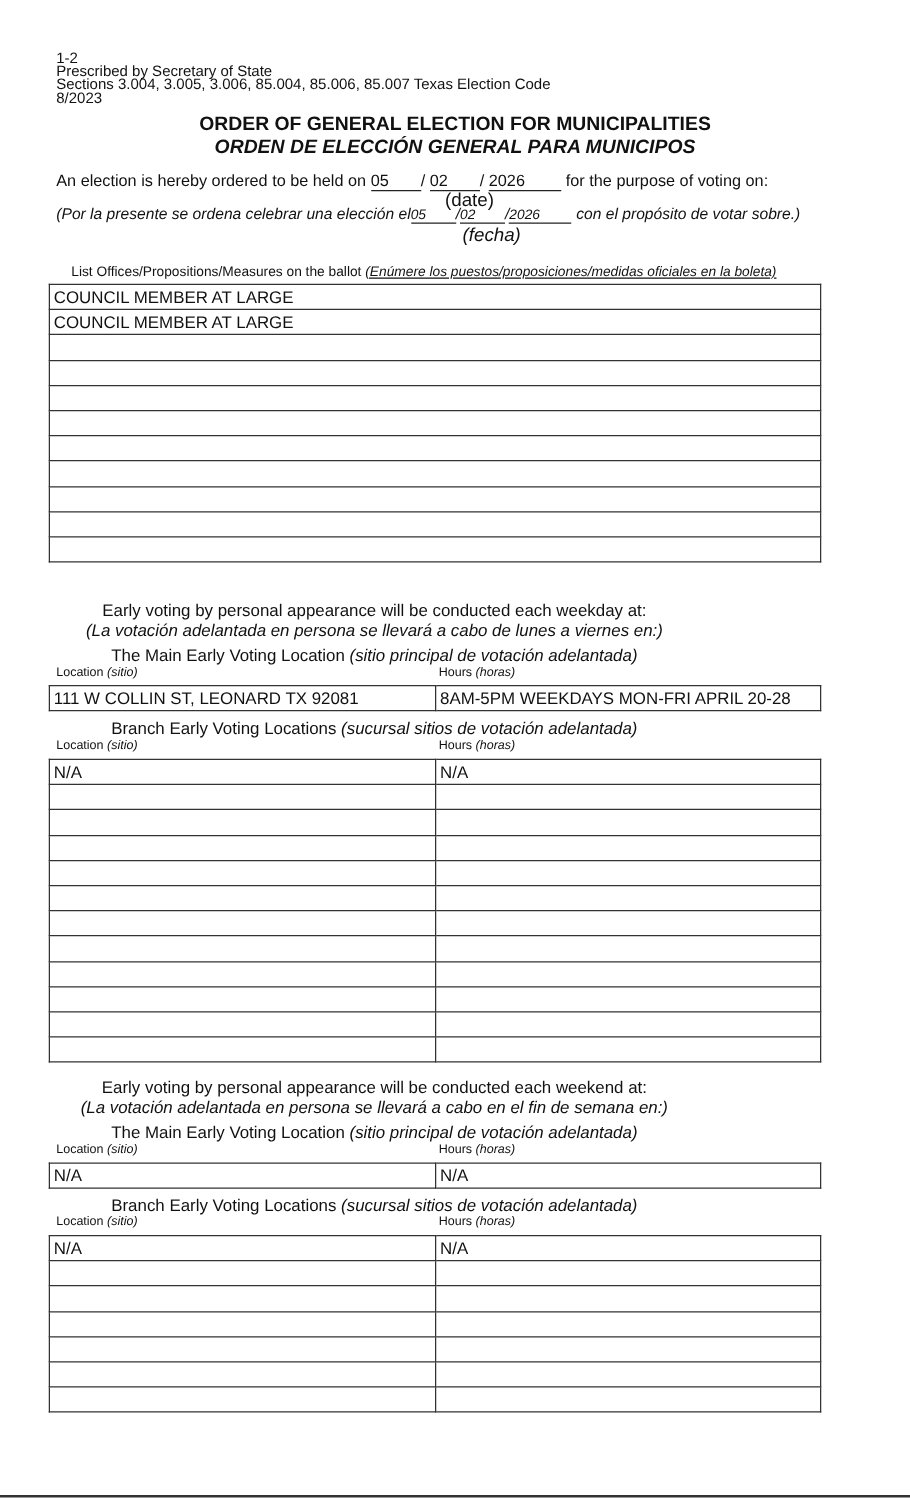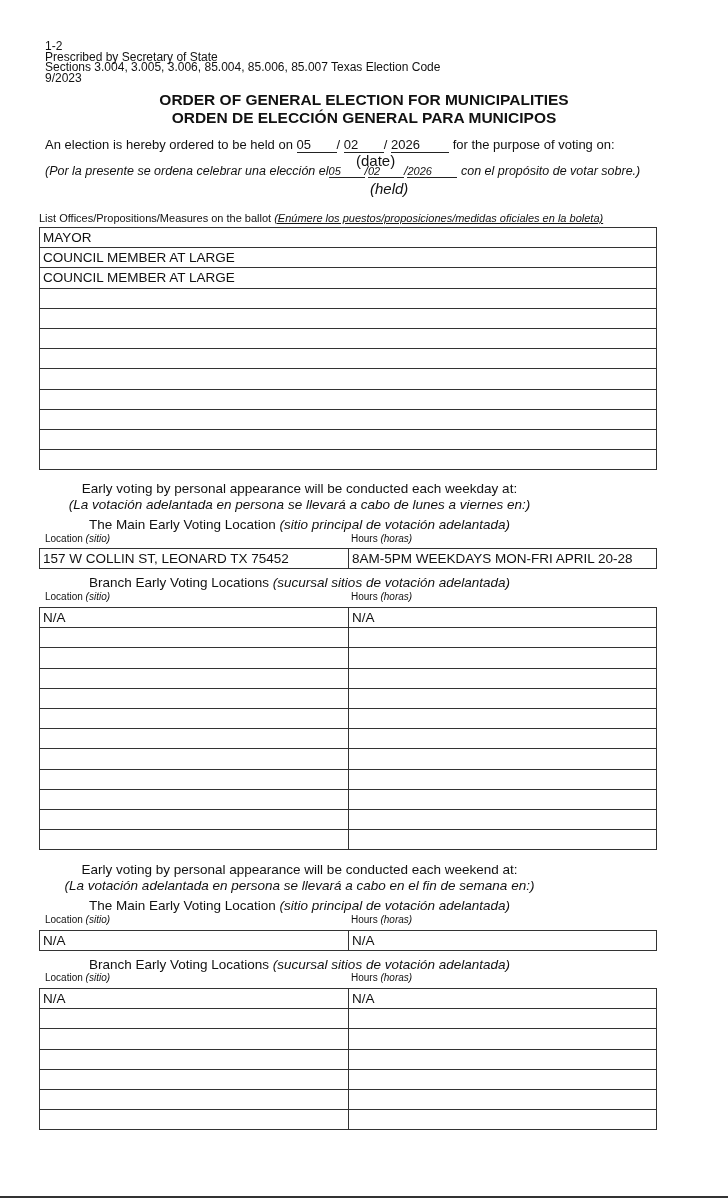--- a/index.html
+++ b/index.html
@@ -2,69 +2,66 @@
 <html><head>
 <meta charset="utf-8">
 <style>
   html, body { margin:0; padding:0; background:#fff; }
   body { width:728px; height:1200px; position:relative; overflow:hidden;
          font-family:"Liberation Sans", sans-serif; color:#111; }
   .abs { position:absolute; }
   .meta { left:45px; top:41px; font-size:12px; line-height:10.5px; }
   .title { left:0; width:728px; text-align:center; font-weight:bold; font-size:15.5px; }
   .t1 { top:91px; }
-  .t2 { top:109px; }
+  .t2 { top:109px; font-style:italic; }
   .line { font-size:13px; white-space:nowrap; }
   .fill { display:inline-block; border-bottom:1px solid #222; text-align:left; }
   .small { font-size:15px; }
   .it { font-style:italic; }
   .center { left:0; width:599px; text-align:center; font-size:13.5px; }
   table.grid { position:absolute; border-collapse:collapse; left:39px; width:618px; }
   table.grid td { border:1.3px solid #333; height:19.2px; padding:0 0 0 3px; font-size:13.5px;
                   white-space:nowrap; overflow:hidden; vertical-align:middle; }
   .hdr { font-size:10px; }
   .bottomrule { left:0; top:1196px; width:728px; height:2px; background:#333; }
 </style>
 </head>
 <body>
 
 <div class="abs meta">
   <div>1-2</div>
   <div>Prescribed by Secretary of State</div>
   <div>Sections 3.004, 3.005, 3.006, 85.004, 85.006, 85.007 Texas Election Code</div>
-  <div>9/2023</div>
+  <div>8/2023</div>
 </div>
 
 <div class="abs title t1">ORDER OF GENERAL ELECTION FOR MUNICIPALITIES</div>
 <div class="abs title t2">ORDEN DE ELECCIÓN GENERAL PARA MUNICIPOS</div>
 
 <div class="abs line" style="left:45px; top:137px;">
   <span>An election is hereby ordered to be held on</span>
   <span class="fill" style="width:40px;">05</span><span>/</span>
   <span class="fill" style="width:40px;">02</span><span>/</span>
   <span class="fill" style="width:58px;">2026</span>
   <span>for the purpose of voting on:</span>
 </div>
 <div class="abs small" style="left:356px; top:152px;">(date)</div>
 
 <div class="abs line it" style="left:45px; top:164px; font-size:12.5px;">
   <span>(Por la presente se ordena celebrar una elección el</span><span class="fill" style="width:36px; font-size:11px;">05</span><span>/</span><span class="fill" style="width:36px; font-size:11px;">02</span><span>/</span><span class="fill" style="width:50px; font-size:11px;">2026</span>
   <span>con el propósito de votar sobre.)</span>
 </div>
-<div class="abs small it" style="left:370px; top:180px;">(held)</div>
-
-<div class="abs" style="left:39px; top:212px; font-size:11px; white-space:nowrap;">
+<div class="abs small it" style="left:370px; top:180px;">(fecha)</div>
+
+<div class="abs" style="left:57px; top:212px; font-size:11px; white-space:nowrap;">
   <span>List Offices/Propositions/Measures on the ballot</span>
   <span class="it" style="text-decoration:underline;">(Enúmere los puestos/proposiciones/medidas oficiales en la boleta)</span>
 </div>
 <table class="grid" style="top:227px;">
   <tbody id="ballot-body">
-      <tr>
-        <td>MAYOR</td>
-      </tr>
       <tr>
         <td>COUNCIL MEMBER AT LARGE</td>
       </tr>
       <tr>
         <td>COUNCIL MEMBER AT LARGE</td>
       </tr>
       <tr>
         <td></td>
       </tr>
       <tr>
@@ -102,21 +99,21 @@
 </div>
 <div class="abs hdr" style="left:45px; top:533px;">
   <span>Location</span> <span class="it">(sitio)</span>
 </div>
 <div class="abs hdr" style="left:351px; top:533px;">
   <span>Hours</span> <span class="it">(horas)</span>
 </div>
 <table class="grid" style="top:548px;">
   <tbody>
       <tr>
-    <td style="width:305px;">157 W COLLIN ST, LEONARD TX 75452</td>
+    <td style="width:305px;">111 W COLLIN ST, LEONARD TX 92081</td>
     <td>8AM-5PM WEEKDAYS MON-FRI APRIL 20-28</td>
   </tr>
 </tbody>
   </table>
 
 <div class="abs center" style="top:575px;">
   <span>Branch Early Voting Locations</span>
   <span class="it">(sucursal sitios de votación adelantada)</span>
 </div>
 <div class="abs hdr" style="left:45px; top:591px;">

